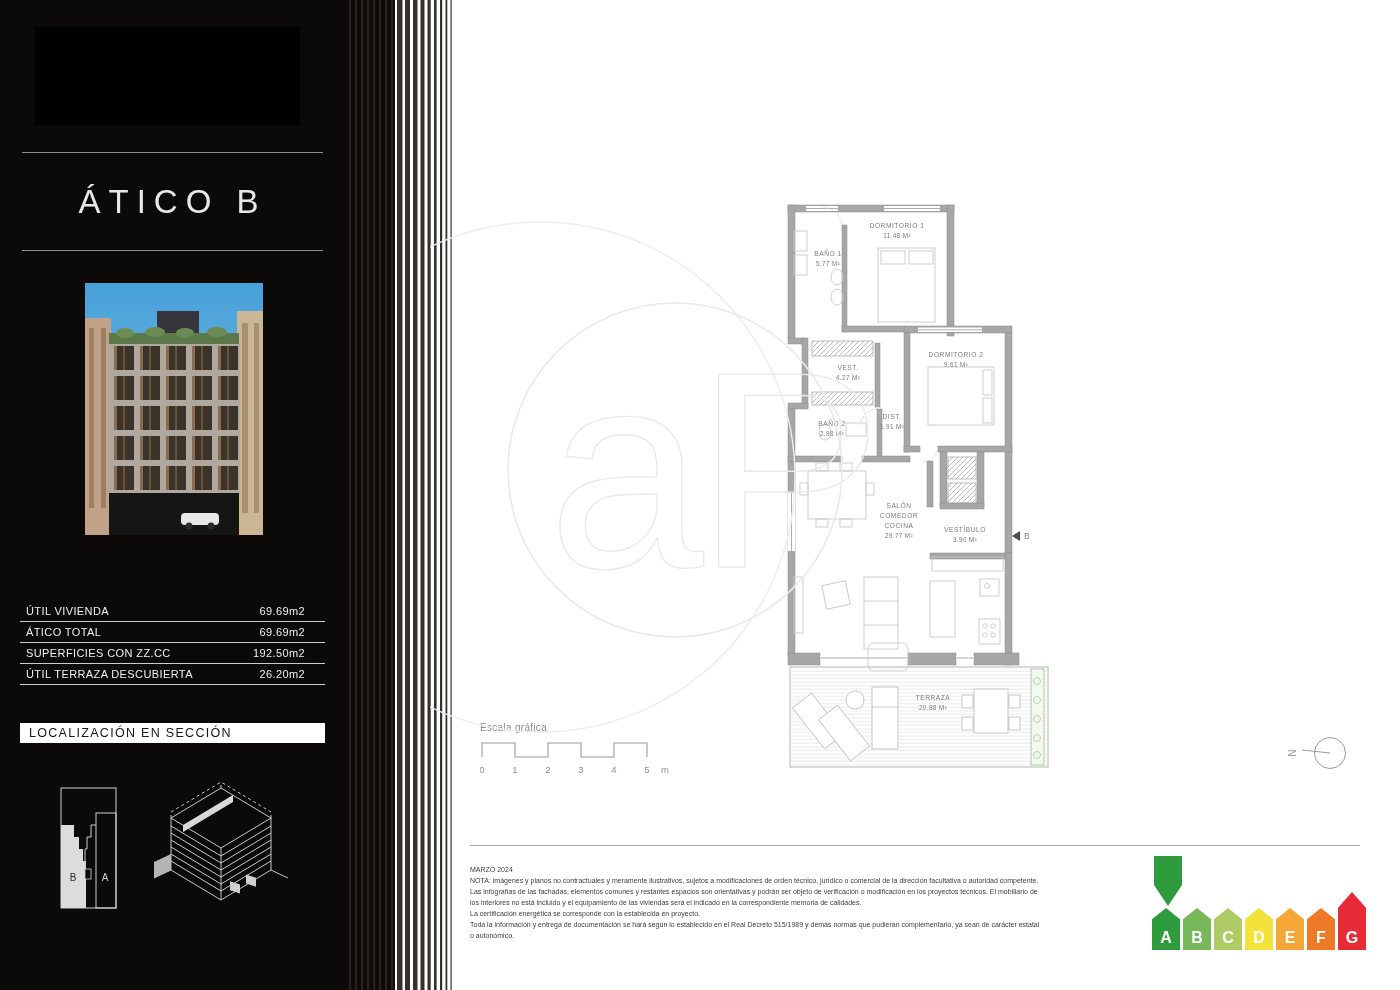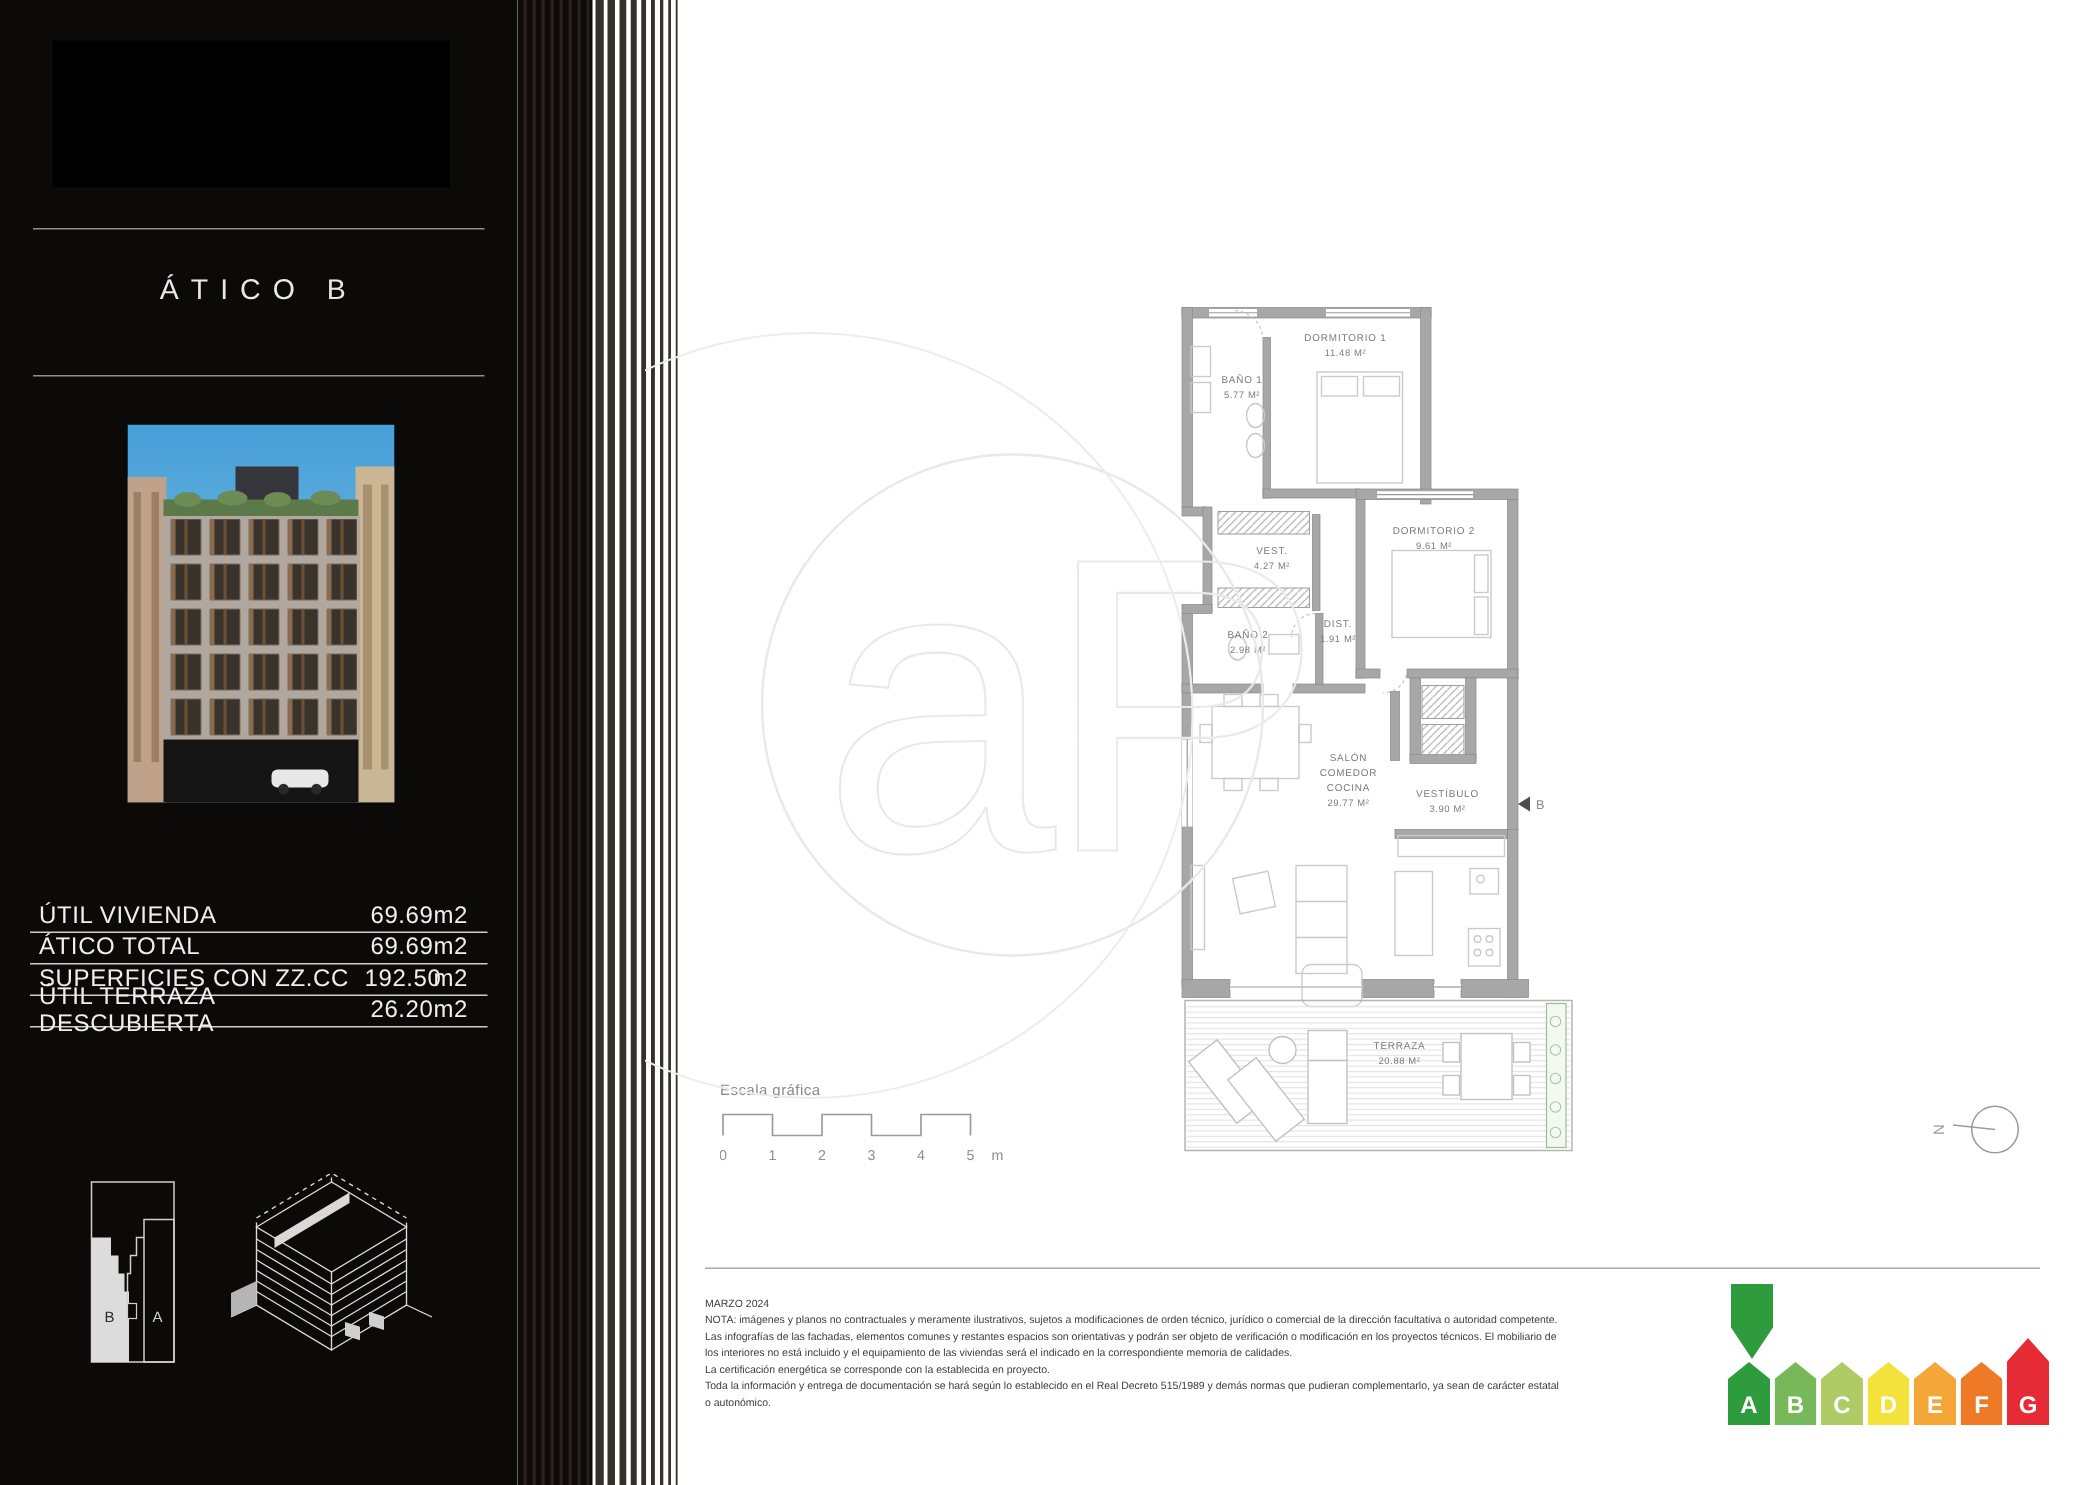--- a/index.html
+++ b/index.html
@@ -4,26 +4,26 @@
 <style>
   html,body{margin:0;padding:0;background:#fff;}
   .page{position:relative;width:1400px;height:990px;background:#ffffff;overflow:hidden;
         font-family:"Liberation Sans",sans-serif;}
   
   .sidebar{position:absolute;left:0;top:0;width:345px;height:990px;background:#0c0909;}
   .logo-box{position:absolute;left:35px;top:27px;width:265px;height:98px;background:#000000;}
   .rule{position:absolute;left:22px;width:301px;height:1px;background:#8f8f8f;}
   .rule.r1{top:152px;} .rule.r2{top:250px;}
   .side-title{position:absolute;left:0;top:183px;width:345px;text-align:center;
-              color:#e8e8e8;font-size:19px;font-weight:400;letter-spacing:8px;}
+              color:#e8e8e8;font-size:33px;font-weight:400;letter-spacing:8px;}
   .photo{position:absolute;left:85px;top:283px;width:178px;height:252px;}
   .bar-header{position:absolute;left:20px;width:305px;height:20px;background:#ffffff;color:#161616;
               font-size:12.5px;letter-spacing:1.3px;line-height:20px;padding-left:9px;box-sizing:border-box;}
   .bar-header.h1{top:570px;} .bar-header.h2{top:723px;}
-  .surf-table{position:absolute;left:20px;top:601px;width:305px;color:#efefef;font-size:16px;}
+  .surf-table{position:absolute;left:20px;top:601px;width:305px;color:#efefef;font-size:11px;}
   .surf-row{display:flex;align-items:center;height:20px;border-bottom:1px solid rgba(255,255,255,.8);
             padding:0 6px;letter-spacing:.4px;}
   .surf-row .lbl{flex:1;}
   .surf-row .val{width:46px;text-align:right;}
   .surf-row .unit{width:30px;}
   .section-svg{position:absolute;left:58px;top:783px;}
   .axon-svg{position:absolute;left:146px;top:766px;}
   
   .stripes{position:absolute;left:345px;top:0;width:112px;height:990px;}
   
@@ -115,20 +115,21 @@
         <span class="val">192.50</span>
         <span class="unit">m2</span>
       </div>
       <div class="surf-row">
         <span class="lbl">ÚTIL TERRAZA DESCUBIERTA</span>
         <span class="val">26.20</span>
         <span class="unit">m2</span>
       </div>
     </div>
 
+    <div class="bar-header h2">LOCALIZACIÓN EN SECCIÓN</div>
 
     <svg class="section-svg" width="78" height="132" viewBox="0 0 78 132">
       <rect x="3" y="5" width="55" height="120" fill="none" stroke="#cfcfcf" stroke-width="1"></rect>
       <polygon points="3,42 16,42 16,54 21,54 21,66 25,66 25,78 28,78 28,125 3,125" fill="#dcdcdc"></polygon>
       <rect x="38" y="30" width="20" height="95" fill="none" stroke="#cfcfcf" stroke-width="1"></rect>
       <path d="M38,42 L33,42 L33,54 L29,54 L29,66 L27,66 L27,86" fill="none" stroke="#cfcfcf" stroke-width="1"></path>
       <rect x="27" y="86" width="6" height="10" fill="#0b0808" stroke="#cfcfcf" stroke-width="0.8"></rect>
       <text x="15" y="98" font-size="10" fill="#2b2b2b" text-anchor="middle">B</text>
       <text x="47" y="98" font-size="10" fill="#cfcfcf" text-anchor="middle">A</text>
     </svg>

